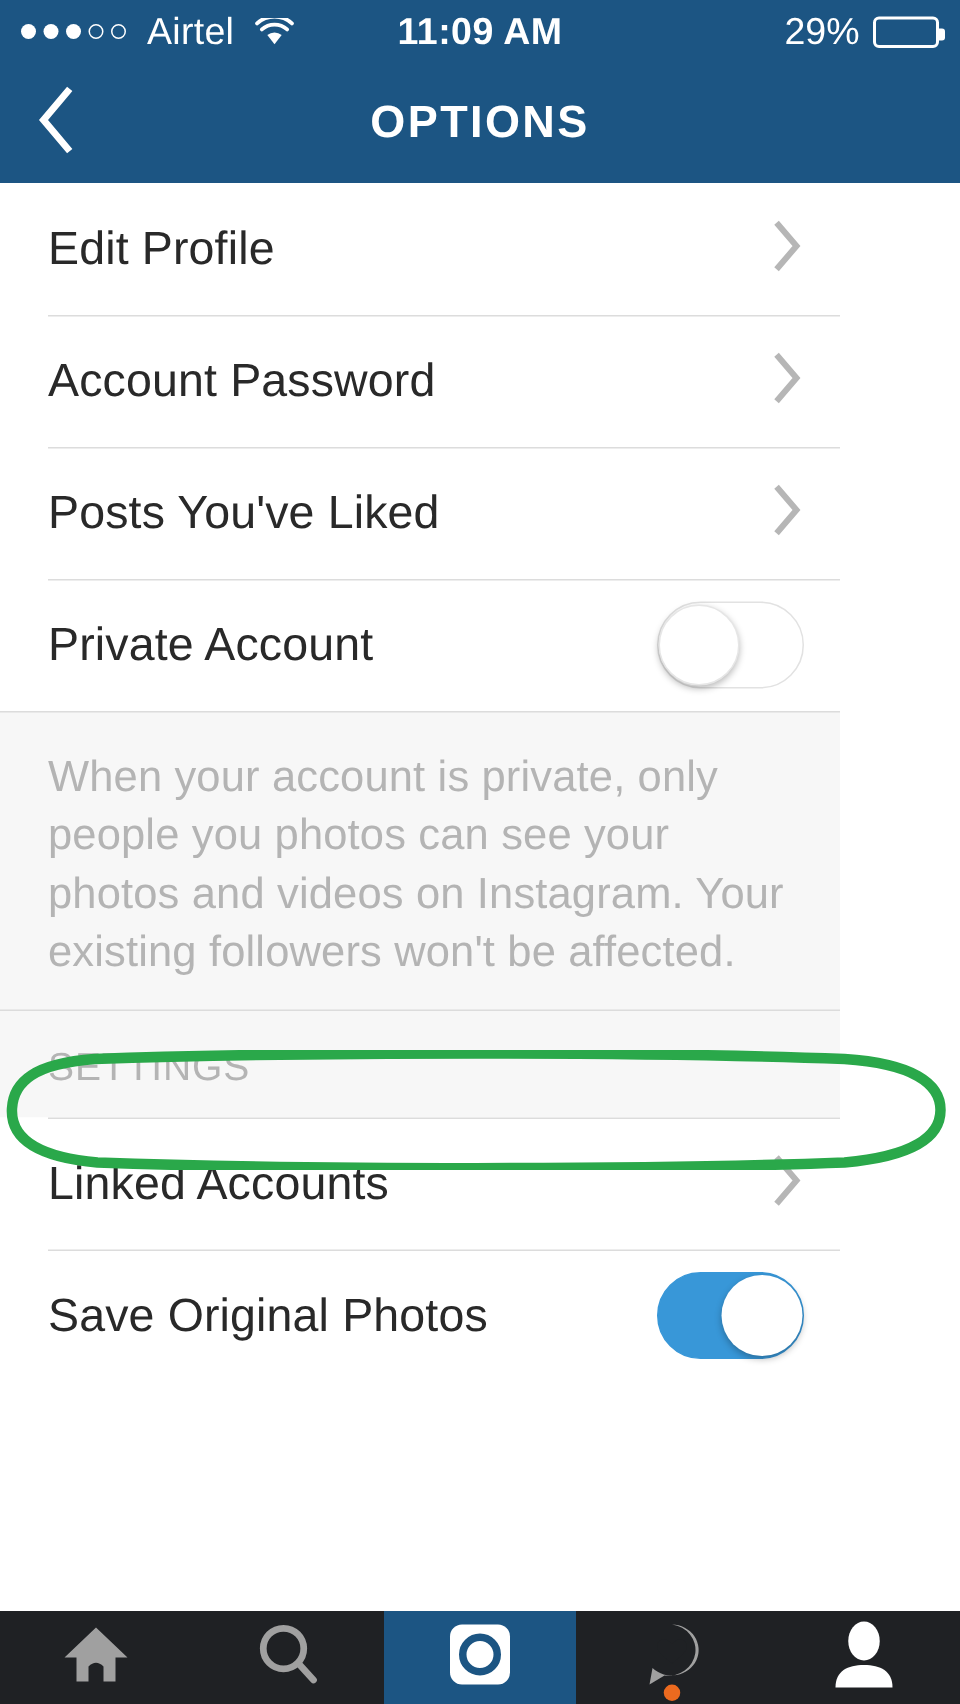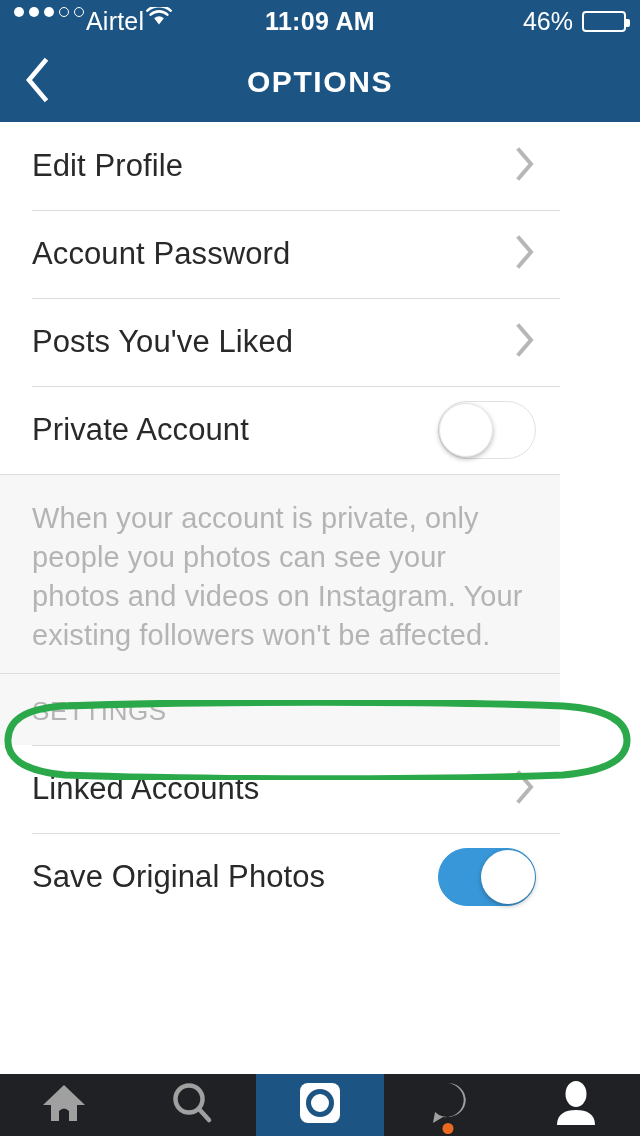--- a/index.html
+++ b/index.html
@@ -17,21 +17,21 @@
 
   
   .statusbar {
     position:absolute; top:0; left:0;
     width:640px; height:42px;
     background:#1c5583;
     display:flex; align-items:center;
     padding:0 14px;
     color:#ffffff;
   }
-  .sb-left { display:flex; align-items:flex-start; gap:2px; flex:0 0 auto; }
+  .sb-left { display:flex; align-items:center; gap:14px; flex:0 0 auto; }
   .dots { display:flex; align-items:center; gap:5px; }
   .dot { width:10px; height:10px; border-radius:50%; }
   .dot.full { background:#ffffff; }
   .dot.empty { background:transparent; border:1.6px solid #ffffff; }
   .carrier { font-size:25px; letter-spacing:.2px; }
   .wifi { width:26px; height:19px; position:relative; }
   .sb-center {
     position:absolute; left:0; right:0; top:0; height:42px;
     display:flex; align-items:center; justify-content:center;
     font-size:25px; font-weight:bold; letter-spacing:.3px;
@@ -171,21 +171,21 @@
           <path d="M13 17.5 L8.2 11.3 A7.6 7.6 0 0 1 17.8 11.3 Z" fill="#ffffff"></path>
           <path d="M4.6 7.6 A12.6 12.6 0 0 1 21.4 7.6" stroke="#ffffff" stroke-width="2.6" fill="none" stroke-linecap="round"></path>
           <path d="M1.4 3.6 A17.2 17.2 0 0 1 24.6 3.6" stroke="#ffffff" stroke-width="2.6" fill="none" stroke-linecap="round"></path>
         </svg>
       </span>
     </div>
 
     <div class="sb-center">11:09 AM</div>
 
     <div class="sb-right">
-      <span class="batt-pct">46%</span>
+      <span class="batt-pct">29%</span>
       <span class="batt">
         <span class="batt-fill" id="batt-fill" style="width: 29%;"></span>
       </span>
     </div>
   </div>
 
   <div class="navbar">
     <div class="back-btn">
       <span>
         <svg width="30" height="46" viewBox="0 0 30 46">

